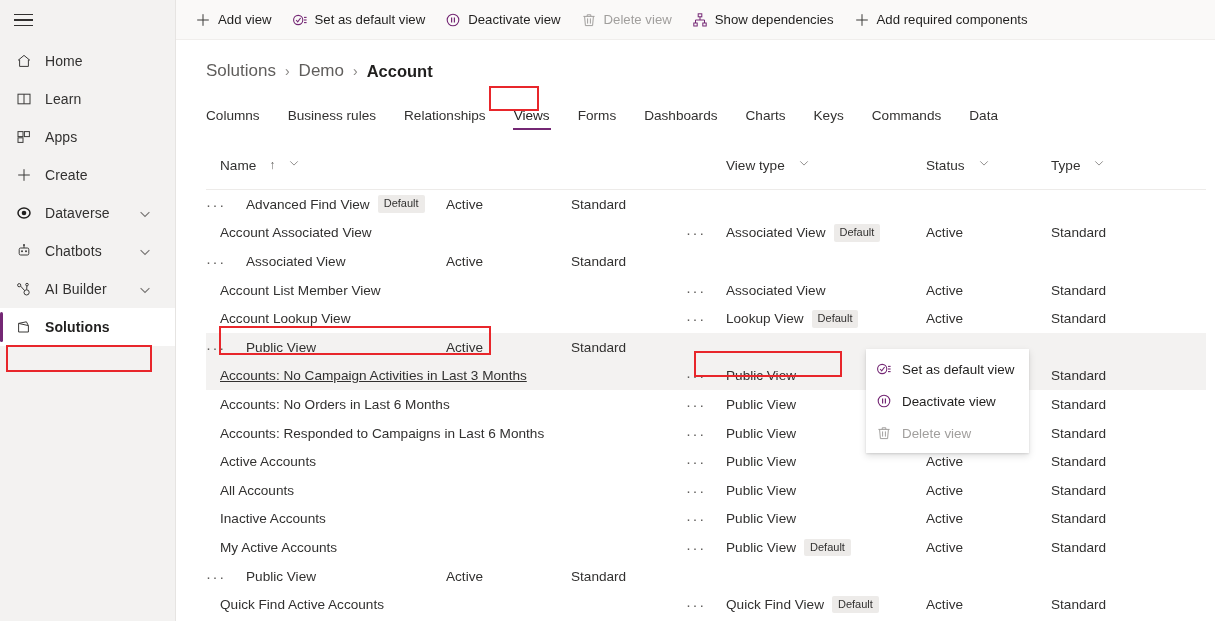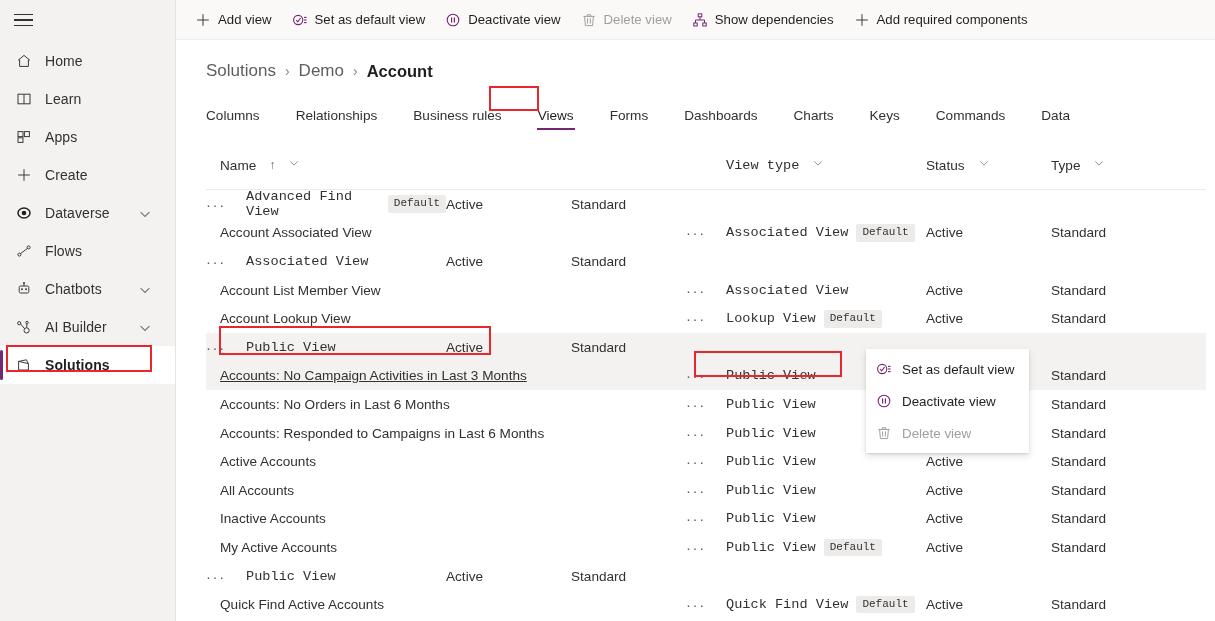--- a/index.html
+++ b/index.html
@@ -85,21 +85,21 @@
   #breadcrumb {
     display: flex; align-items: center; height: 38px;
     margin-top: 12px; font-size: 17px; color: #605e5c;
   }
   .bc-item { cursor: pointer; white-space: nowrap; }
   .bc-sep { margin: 0 9px; color: #8a8886; font-size: 14px; }
   .bc-item.current { color: #201f1e; font-weight: 700; cursor: default; font-size: 16.5px; }
 
   #tabs {
     display: flex; align-items: flex-end; height: 34px;
-    margin-top: 8px; gap: 8px;
+    margin-top: 8px; gap: 0;
   }
   .tab {
     position: relative; font-size: 13.6px; color: #323130;
     padding: 4px 14px 9px 14px; cursor: pointer; white-space: nowrap;
   }
   .tab:first-child { padding-left: 0; }
   .tab.active { color: #201f1e; }
   .tab.active::after {
     content: ""; position: absolute; left: 13px; right: 13px; bottom: 2px;
     height: 2px; background: #742774;
@@ -111,21 +111,21 @@
     display: flex; align-items: center; height: 32px;
     border-bottom: 1px solid #edebe9;
     font-size: 13.6px; color: #323130;
   }
   .th { display: flex; align-items: flex-start; cursor: pointer; height: 32px; gap: 8px; }
   .th-sort { margin-left: 5px; font-size: 12px; color: #605e5c; }
   .th-chev { margin-left: 6px; width: 10px; height: 10px; opacity: .75; }
 
   .c-name   { width: 480px; flex: 0 0 480px; padding-left: 14px; }
   .c-dots   { width: 40px;  flex: 0 0 40px;  }
-  .c-vtype  { width: 200px; flex: 0 0 200px; font-family: Liberation Mono, monospace; }
+  .c-vtype  { width: 200px; flex: 0 0 200px; }
   .c-status { width: 125px; flex: 0 0 125px; }
   .c-type   { width: 120px; flex: 0 0 120px; }
 
   .row {
     display: flex; align-items: center; height: 28.6px;
     font-size: 13.6px; color: #323130; cursor: pointer;
   }
   .row.shaded { background: #f3f2f1; }
   .row .c-name { white-space: nowrap; overflow: hidden; text-overflow: ellipsis; }
   .row.underlined .c-name span.nm { text-decoration: underline; }
@@ -219,30 +219,20 @@
             </svg>
           </span>
           <span class="nav-label">Dataverse</span>
           <span class="nav-chev"><svg viewBox="0 0 12 12" width="12" height="12">
               <path d="M1.6 4.2 L6 8.4 L10.4 4.2" fill="none" stroke="#605e5c" stroke-width="1.1"></path>
             </svg></span>
         </div>
         <div class="nav-item">
           <span class="nav-icon">
             <svg viewBox="0 0 16 16" width="16" height="16">
-              <circle cx="3.4" cy="11.6" r="1.5" fill="none" stroke="#3b3a39" stroke-width="1"></circle>
-              <circle cx="12.6" cy="4.4" r="1.5" fill="none" stroke="#3b3a39" stroke-width="1"></circle>
-              <line x1="4.6" y1="10.6" x2="11.4" y2="5.4" stroke="#3b3a39" stroke-width="1"></line>
-            </svg>
-          </span>
-          <span class="nav-label">Flows</span>
-        </div>
-        <div class="nav-item">
-          <span class="nav-icon">
-            <svg viewBox="0 0 16 16" width="16" height="16">
               <rect x="3.2" y="5" width="9.6" height="7" rx="1.4" fill="none" stroke="#3b3a39" stroke-width="1"></rect>
               <line x1="8" y1="2.2" x2="8" y2="5" stroke="#3b3a39" stroke-width="1"></line>
               <circle cx="8" cy="2" r="1" fill="#3b3a39"></circle>
               <circle cx="6" cy="8.2" r="1" fill="#3b3a39"></circle>
               <circle cx="10" cy="8.2" r="1" fill="#3b3a39"></circle>
             </svg>
           </span>
           <span class="nav-label">Chatbots</span>
           <span class="nav-chev"><svg viewBox="0 0 12 12" width="12" height="12">
               <path d="M1.6 4.2 L6 8.4 L10.4 4.2" fill="none" stroke="#605e5c" stroke-width="1.1"></path>
@@ -352,22 +342,22 @@
       <div id="breadcrumb">
           <span class="bc-item">Solutions</span>
           <span class="bc-sep">›</span>
           <span class="bc-item">Demo</span>
           <span class="bc-sep">›</span>
           <span class="bc-item current">Account</span>
         </div>
 
       <div id="tabs">
           <div class="tab">Columns</div>
+          <div class="tab">Business rules</div>
           <div class="tab">Relationships</div>
-          <div class="tab">Business rules</div>
           <div class="tab active">Views</div>
           <div class="tab">Forms</div>
           <div class="tab">Dashboards</div>
           <div class="tab">Charts</div>
           <div class="tab">Keys</div>
           <div class="tab">Commands</div>
           <div class="tab">Data</div>
         </div>
 
       <div id="table">

